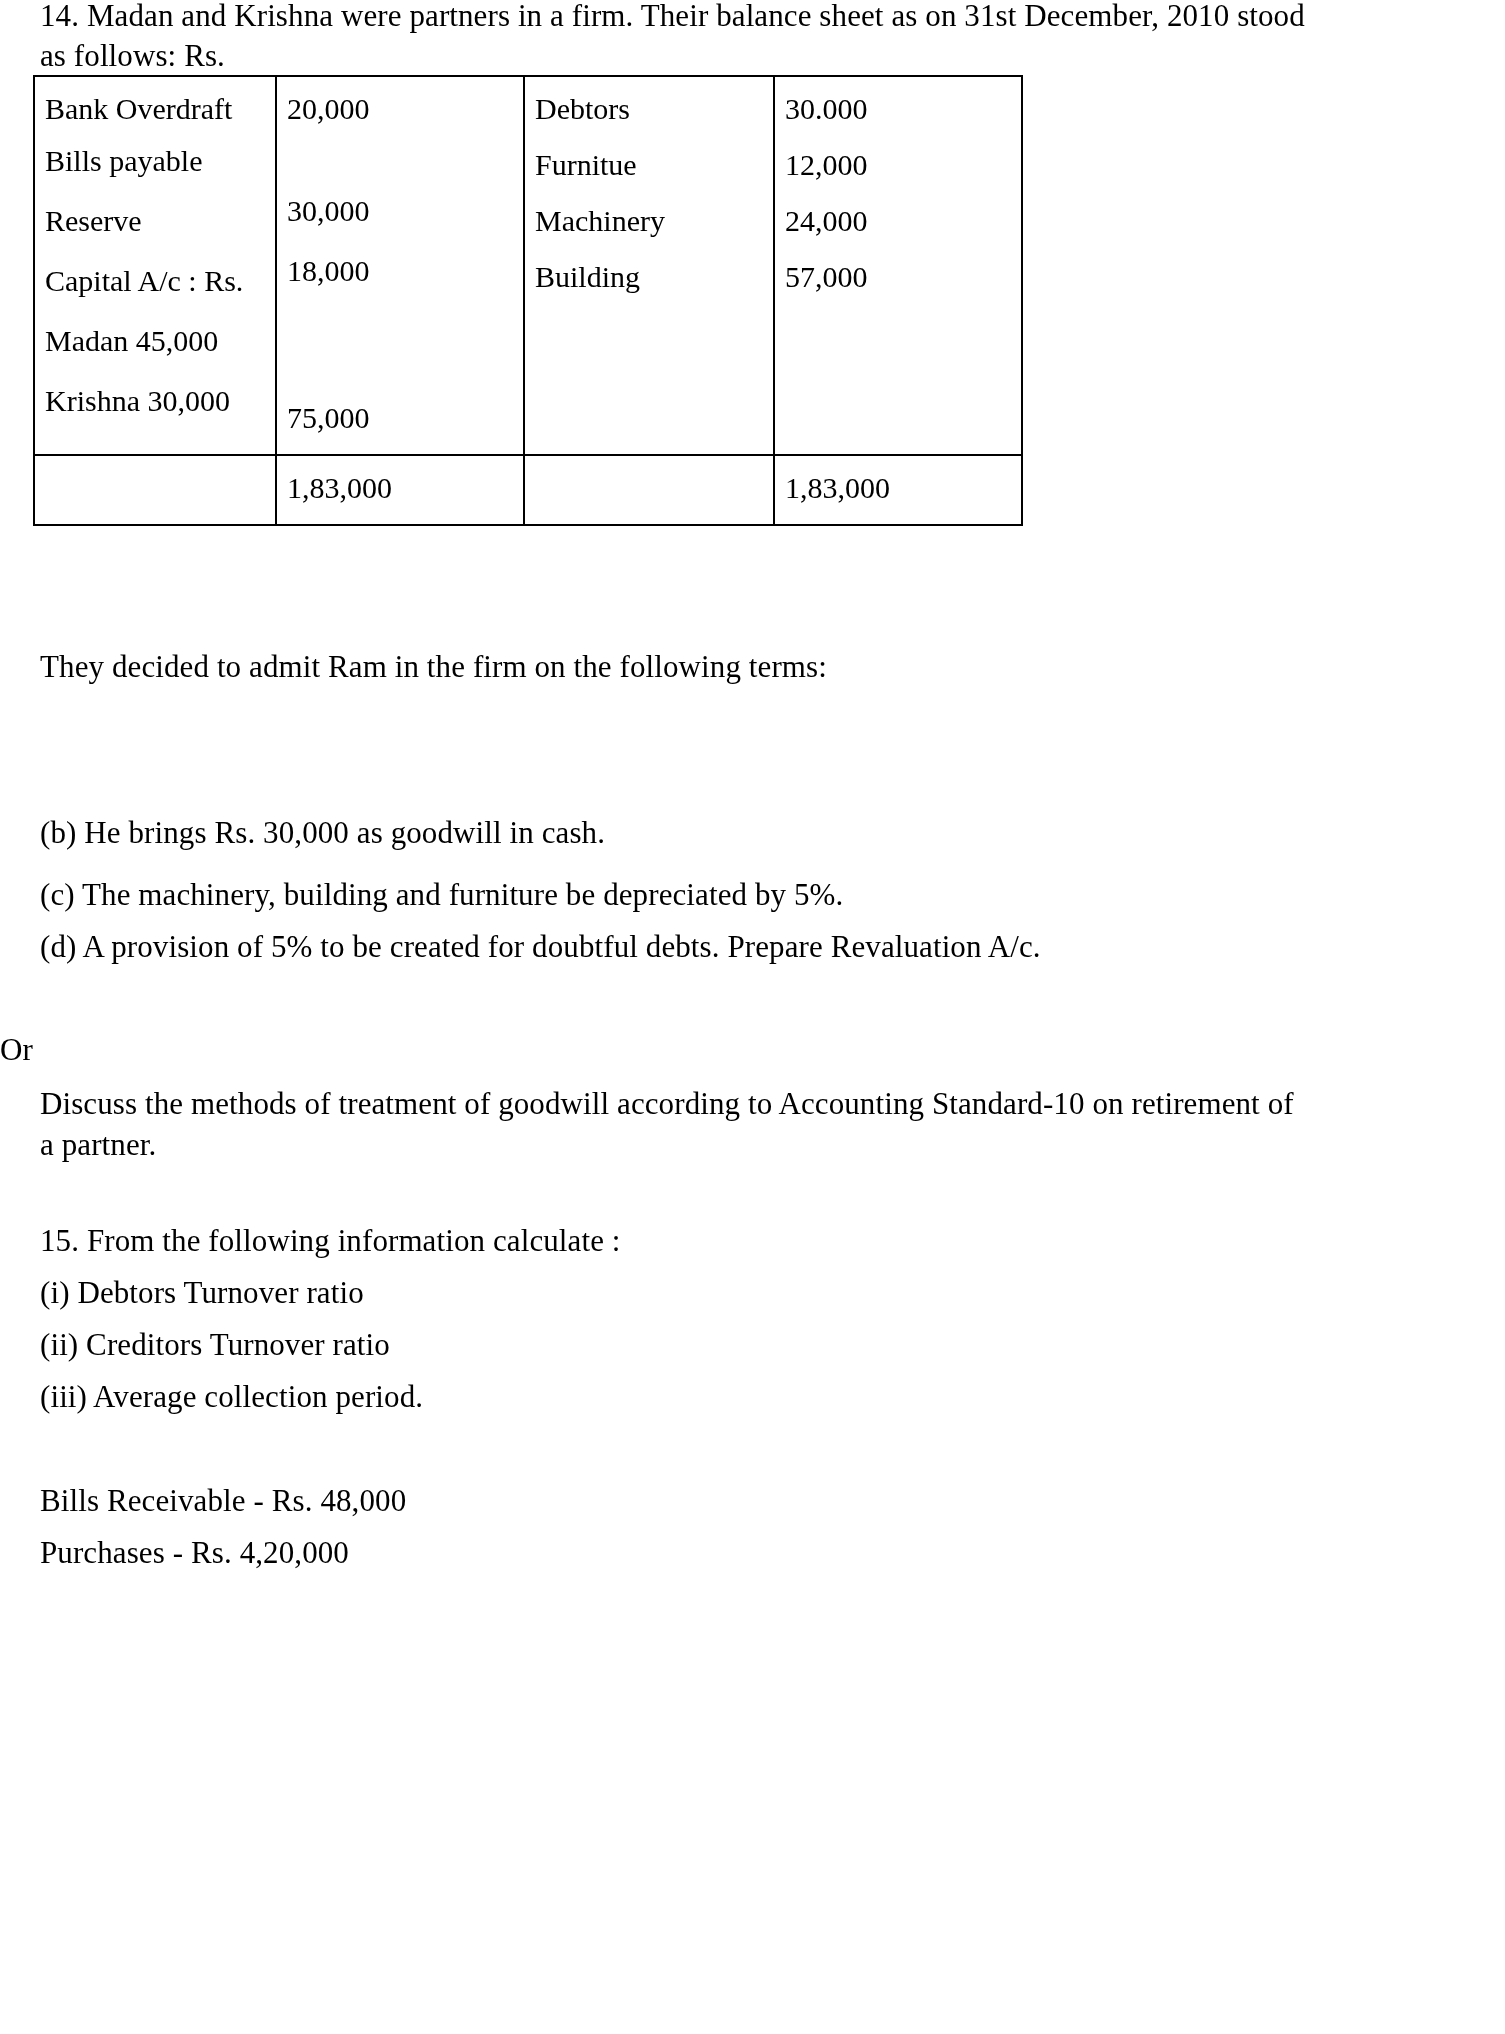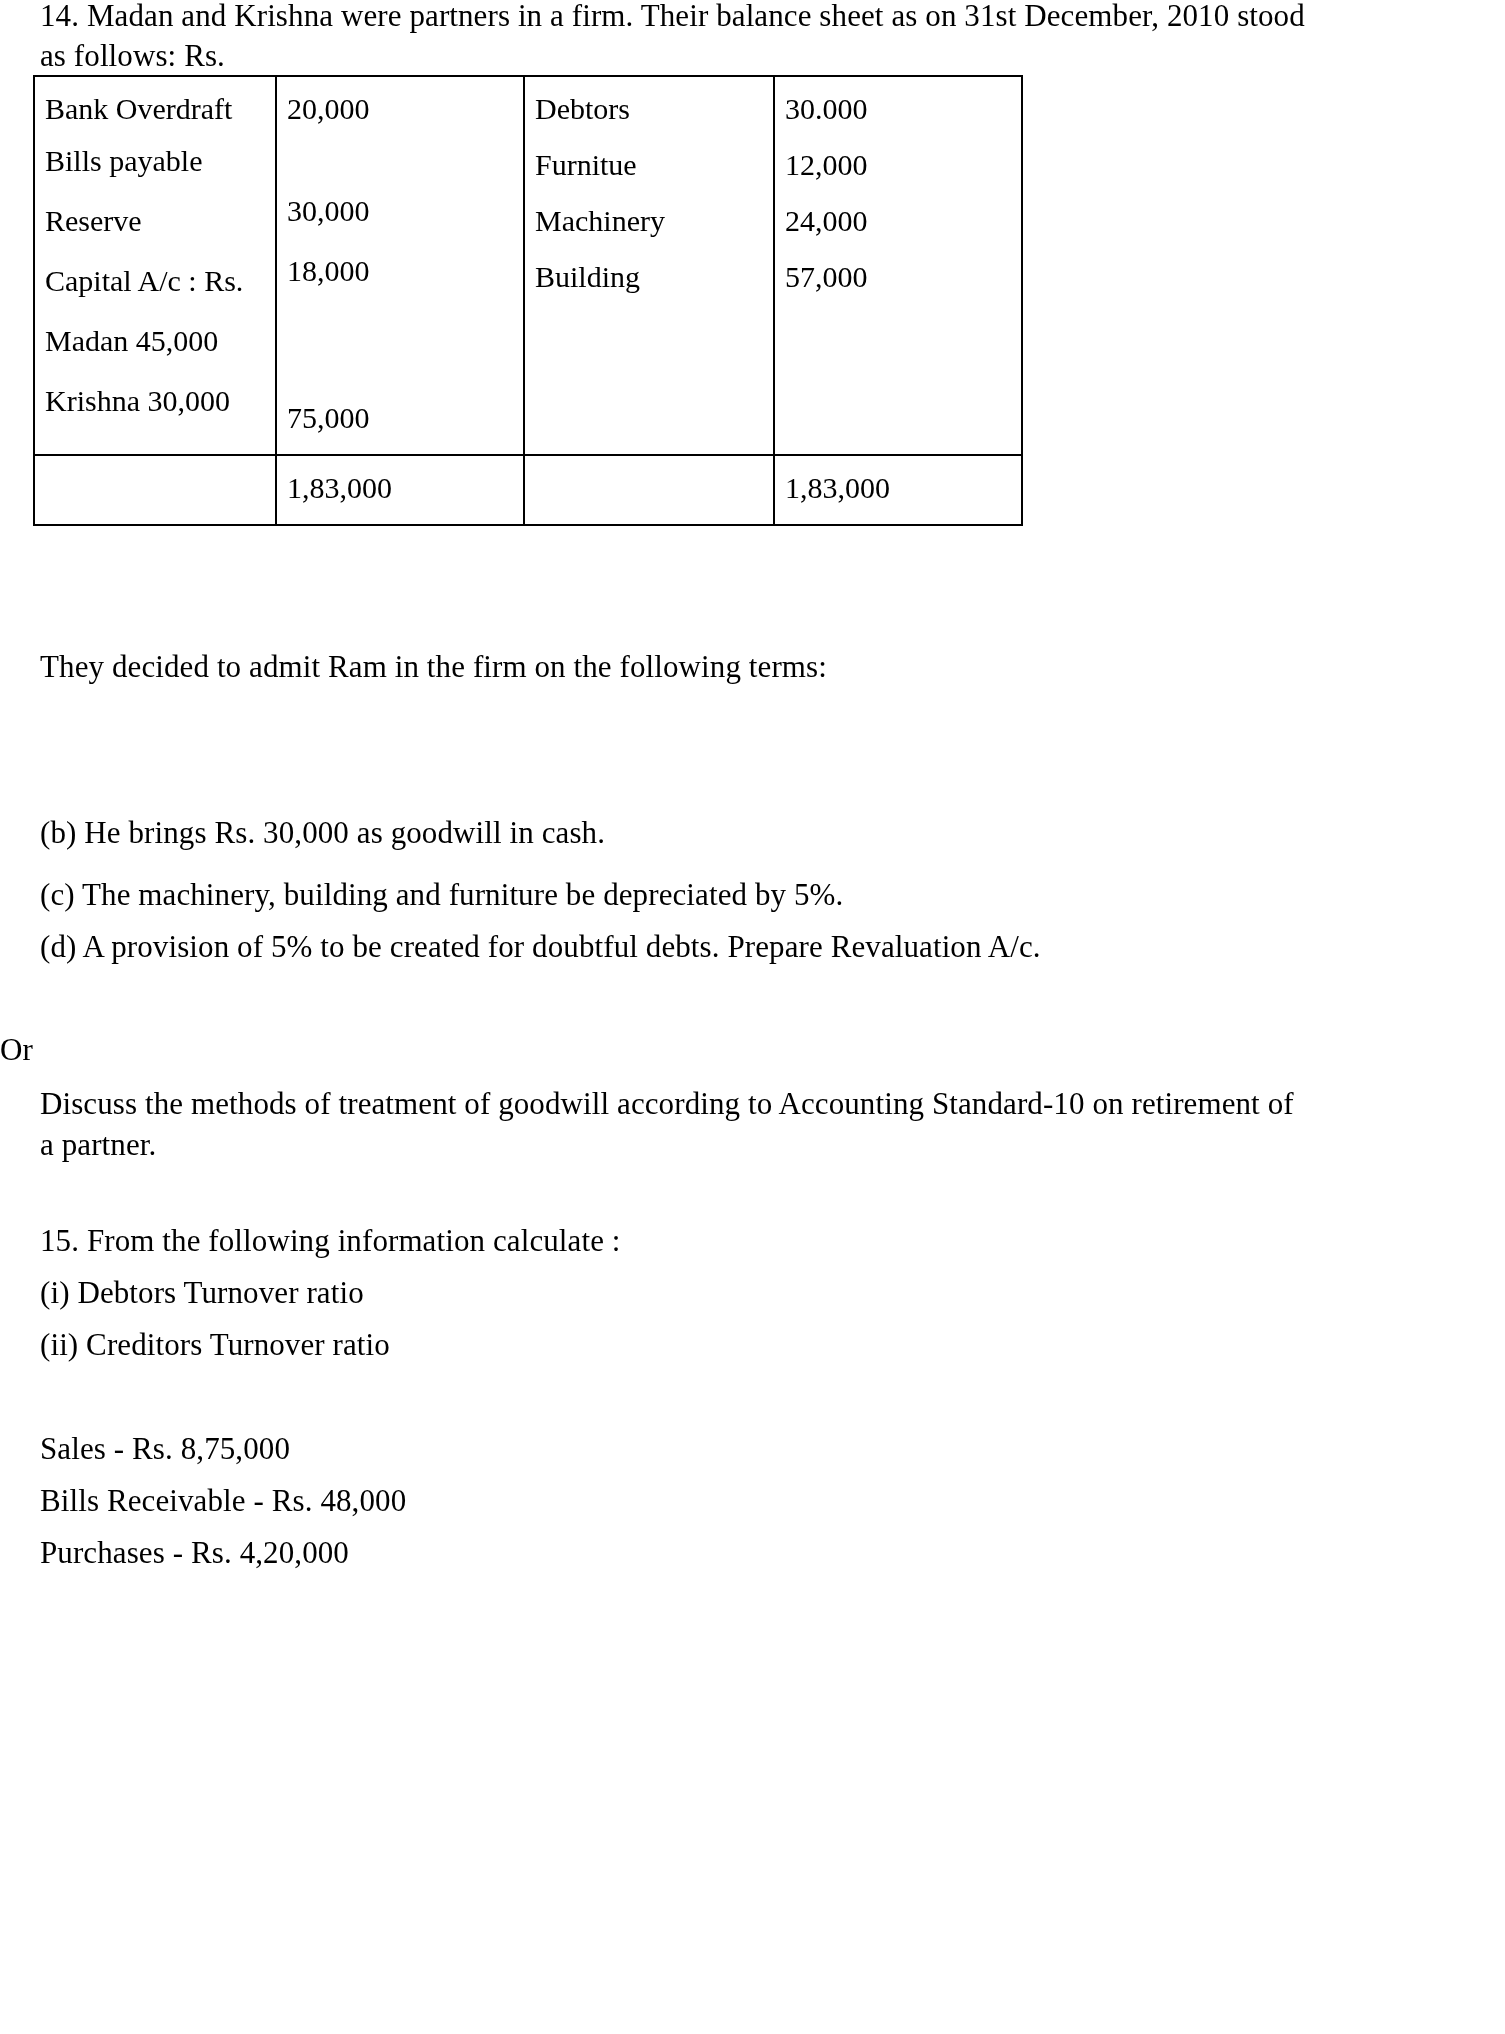--- a/index.html
+++ b/index.html
@@ -171,17 +171,17 @@
   <div class="para p-c">(c) The machinery, building and furniture be depreciated by 5%.</div>
   <div class="para p-d">(d) A provision of 5% to be created for doubtful debts. Prepare Revaluation A/c.</div>
 
   <div class="para p-or">Or</div>
 
   <div class="para p-disc">Discuss the methods of treatment of goodwill according to Accounting Standard-10 on retirement of a partner.</div>
 
   <div class="para p-q15">15. From the following information calculate :</div>
   <div class="para p-i">(i) Debtors Turnover ratio</div>
   <div class="para p-ii">(ii) Creditors Turnover ratio</div>
-  <div class="para p-sales">Sales   - Rs. 8,75,000</div>
+  <div class="para p-iii">(iii) Average collection period.</div>
   <div class="para p-bills">Bills Receivable     -  Rs. 48,000</div>
   <div class="para p-purch">Purchases   -  Rs. 4,20,000</div>
 
 </div>
 
 </body></html>

